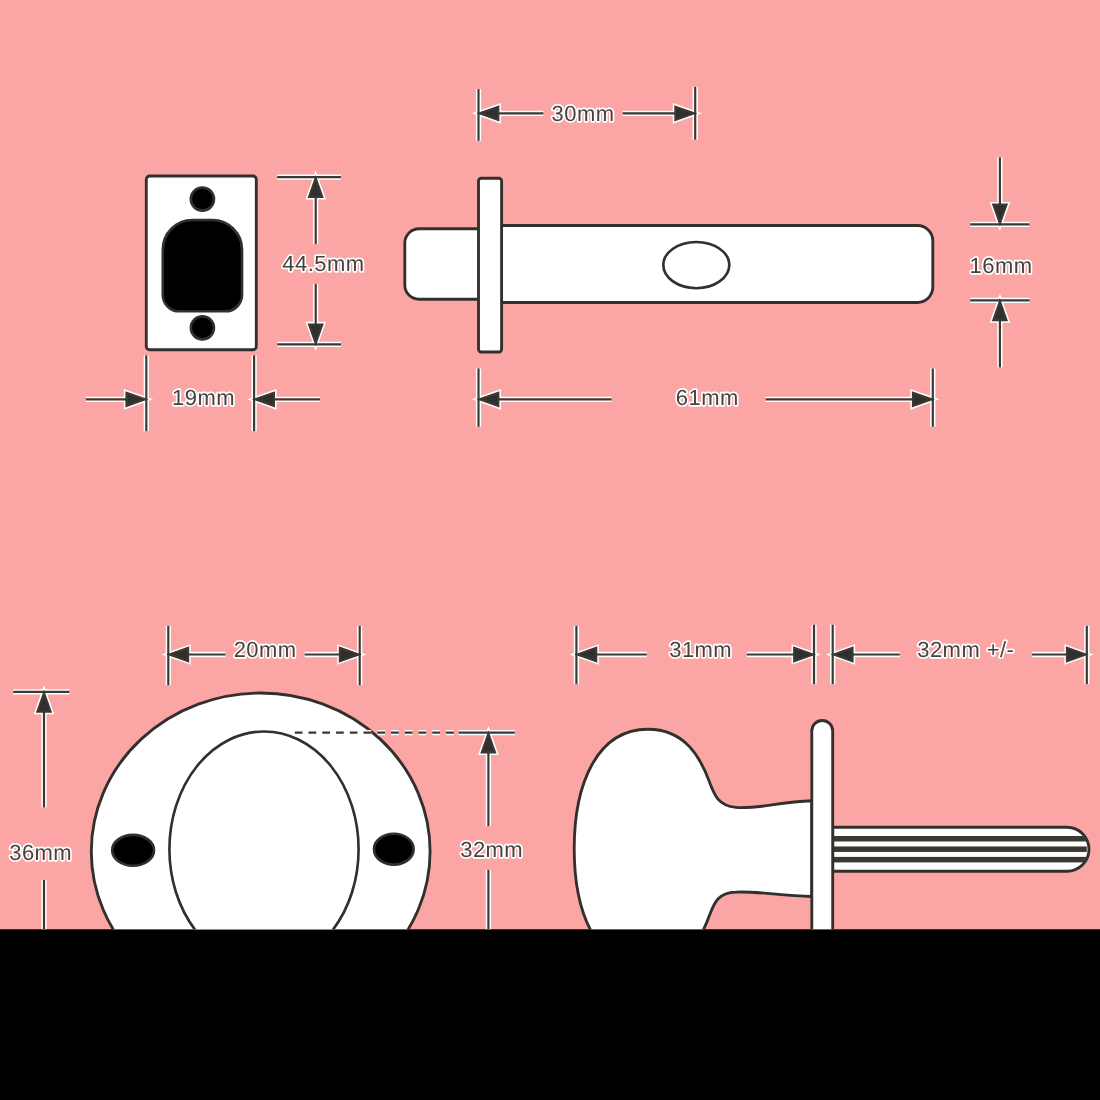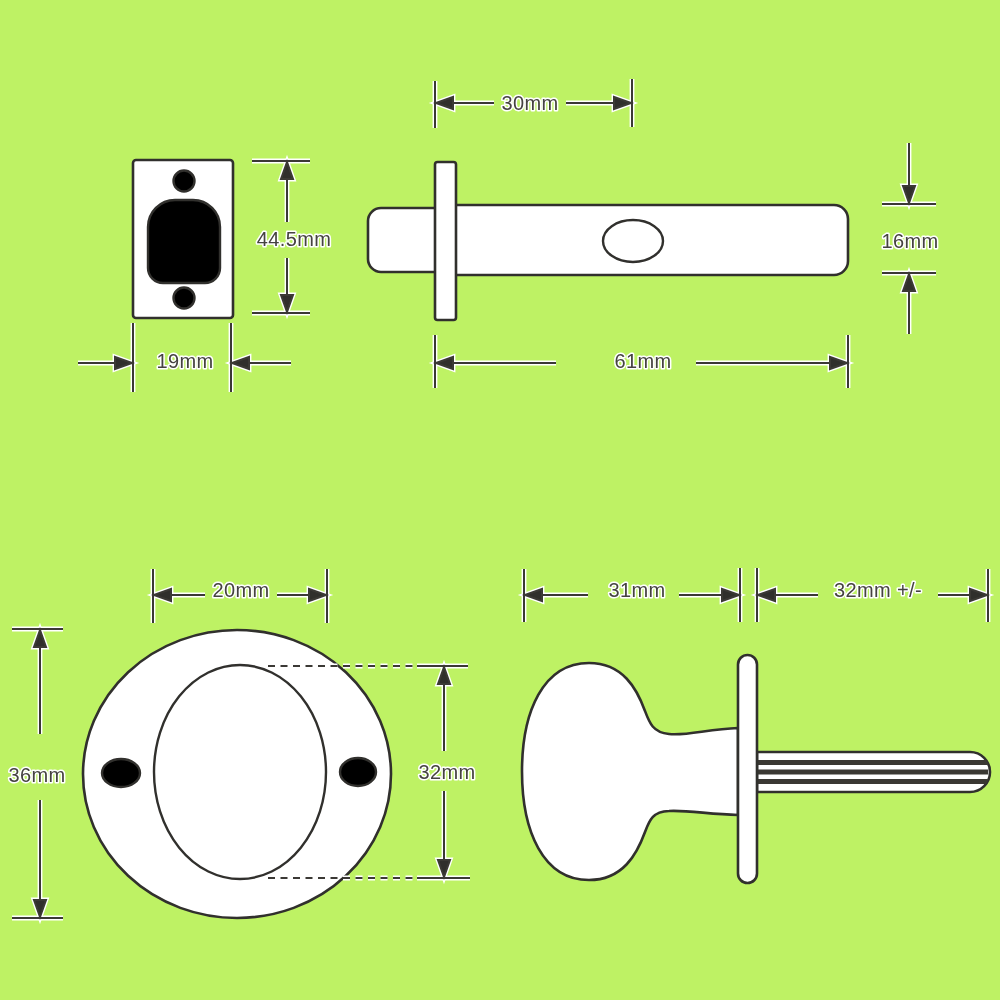--- a/index.html
+++ b/index.html
@@ -1,16 +1,16 @@
 <!DOCTYPE html>
 <html><head>
 <meta charset="utf-8">
 <style>
   html,body{margin:0;padding:0;background:#000;}
-  .stage{position:relative;width:1000px;height:1000px;background:#bef264;overflow:hidden;}
+  .stage{position:relative;width:1000px;height:845px;background:#fca5a5;overflow:hidden;}
   svg{display:block;}
   .part{fill:#ffffff;stroke:#31302d;stroke-width:2.6;}
   .part-thin{fill:#ffffff;stroke:#31302d;stroke-width:2.4;}
   .hole{fill:#000000;stroke:#31302d;stroke-width:2.4;}
   .stripe{fill:#3a3833;stroke:none;}
   .dim-label{
     font-family:"Liberation Sans",sans-serif;
     font-size:20px;
     fill:#454340;
     stroke:#ffffff;

